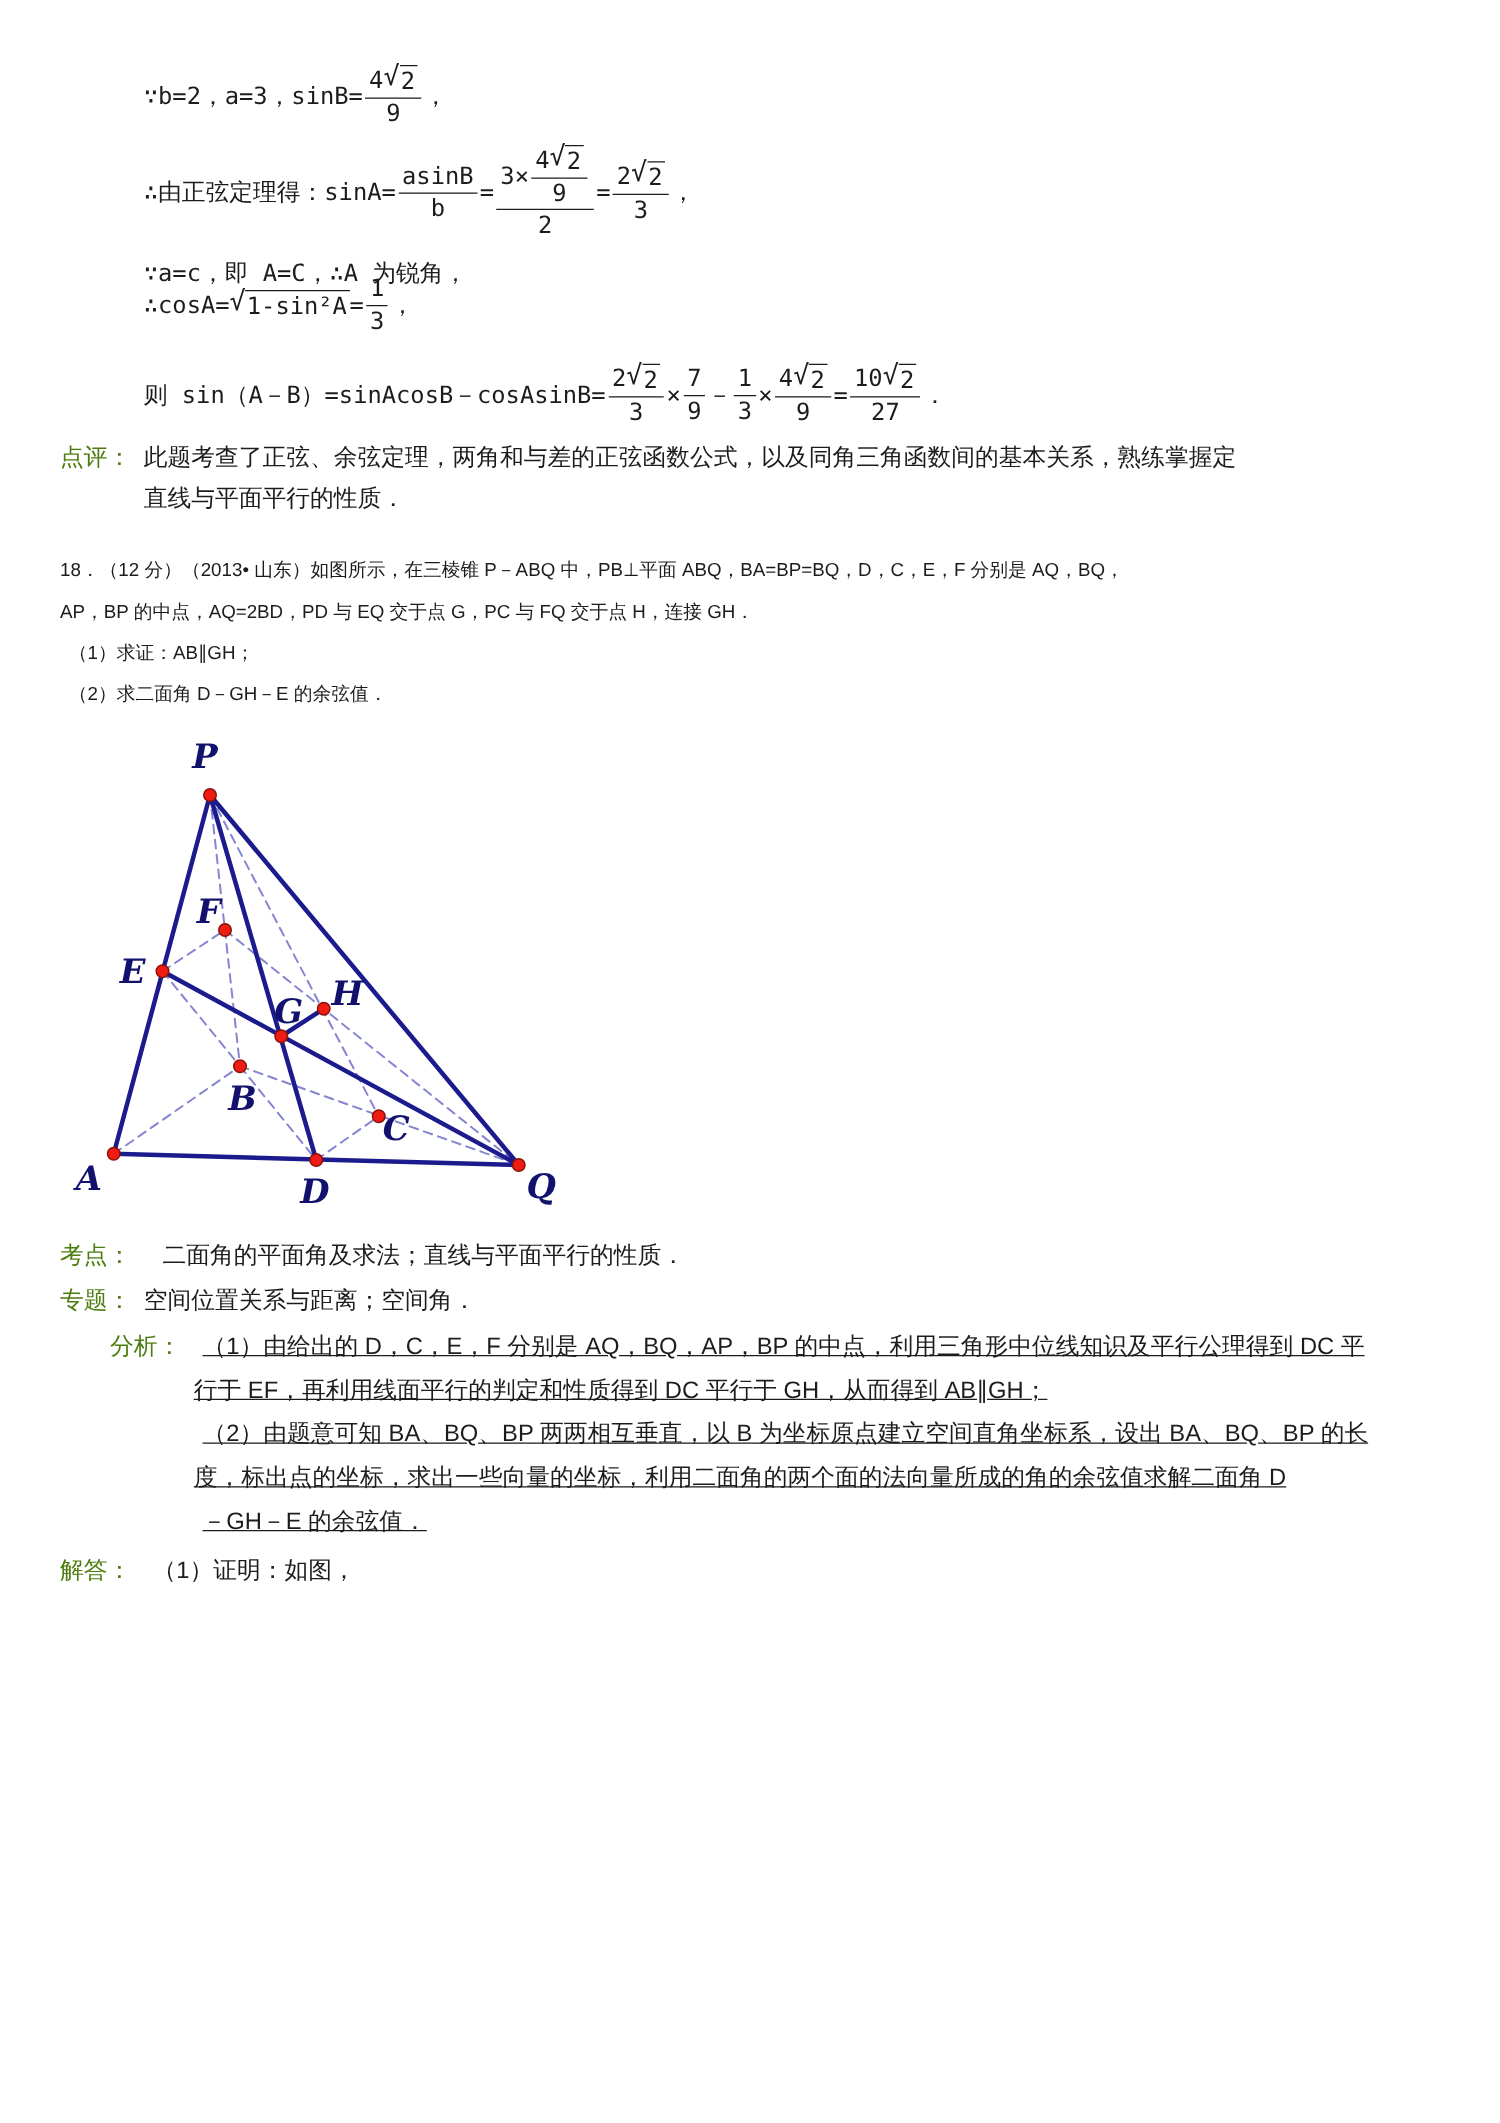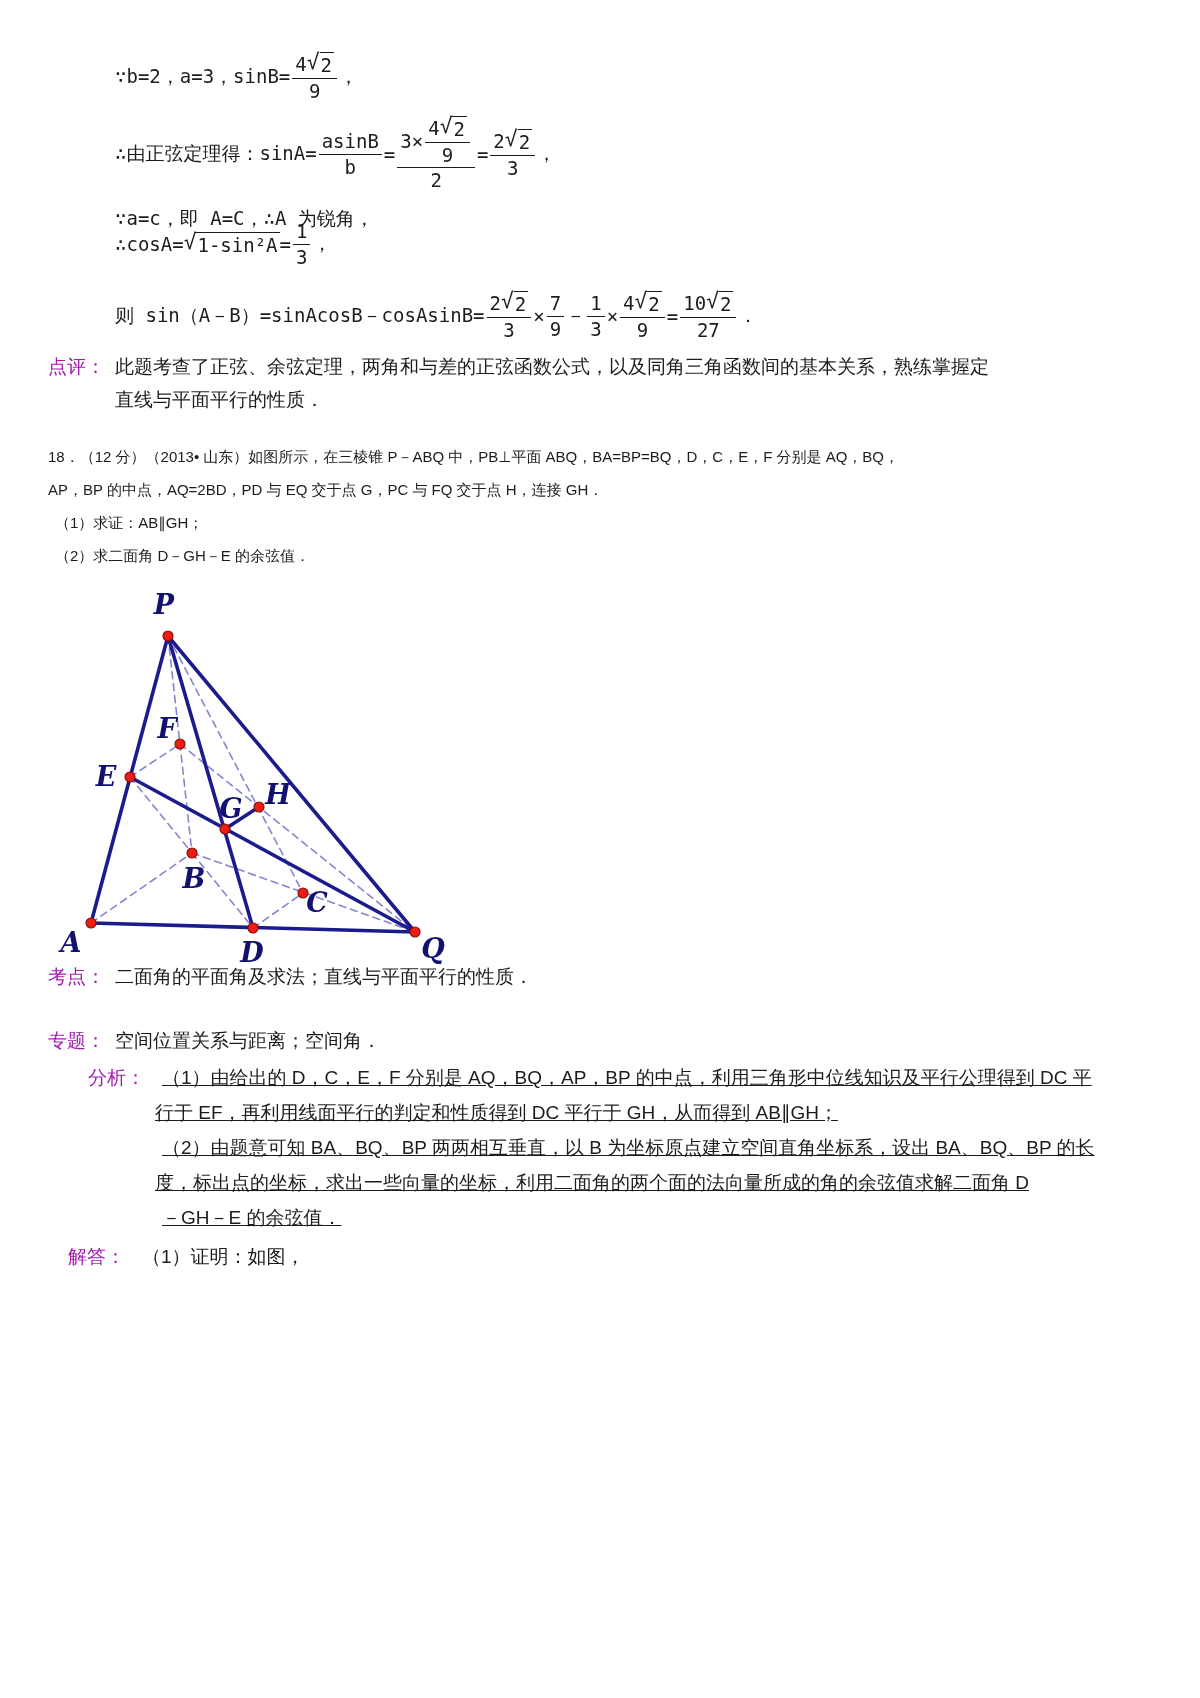--- a/index.html
+++ b/index.html
@@ -15,21 +15,21 @@
   .frac>.num{display:inline-flex;align-items:center;border-bottom:1.6px solid #1c1c1c;
              padding:0 3px 1px;}
   .frac>.den{padding-top:1px;display:inline-flex;align-items:center;}
   .sq{display:inline-flex;align-items:flex-start;white-space:nowrap;}
   .sqs{line-height:1;font-size:1.12em;transform:translateY(-1px);}
   .sqb{border-top:1.6px solid #1c1c1c;padding:1px 2px 0 1px;}
 
   
   .row{position:absolute;left:48px;width:1110px;display:flex;
        font-size:19px;line-height:33px;}
-  .row .lbl{color:#a21caf;width:67px;flex:none;}
+  .row .lbl{color:#4d7c0f;width:67px;flex:none;}
   .row .txt{flex:1;}
   .ind{padding-left:7px;}
 
   .problem{position:absolute;left:48px;top:440px;width:1110px;
            font-size:15px;line-height:33px;}
 
   
   .diagram{position:absolute;left:40px;top:560px;}
   .edge-solid{stroke:#1b1b8e;stroke-width:3.6;stroke-linecap:round;}
   .edge-dashed{stroke:#8585d2;stroke-width:1.6;stroke-dasharray:7 5;stroke-linecap:round;}
@@ -136,41 +136,41 @@
         <text x="191" y="258" class="plabel">G</text>
         <text x="238" y="244" class="plabel">H</text>
         <text x="154" y="328" class="plabel">B</text>
         <text x="277" y="352" class="plabel">C</text>
         <text x="31" y="392" class="plabel">A</text>
         <text x="212" y="402" class="plabel">D</text>
         <text x="393" y="398" class="plabel">Q</text>
       </svg>
   </div>
 
-  <div class="row" style="top:960px;">
+  <div class="row" style="top:988px;gap:15px;">
     <span class="lbl">考点：</span>
     <div class="txt">二面角的平面角及求法；直线与平面平行的性质．</div>
   </div>
 
   <div class="row" style="top:1024px;">
     <span class="lbl">专题：</span>
     <div class="txt">空间位置关系与距离；空间角．</div>
   </div>
 
   <div class="row" style="top:1060px;margin-left:40px;">
     <span class="lbl" style="line-height:35px;">分析：</span>
     <div class="txt sect-lines">
       <div class="ind">（1）由给出的 D，C，E，F 分别是 AQ，BQ，AP，BP 的中点，利用三角形中位线知识及平行公理得到 DC 平</div>
       <div>行于 EF，再利用线面平行的判定和性质得到 DC 平行于 GH，从而得到 AB∥GH；</div>
       <div class="ind">（2）由题意可知 BA、BQ、BP 两两相互垂直，以 B 为坐标原点建立空间直角坐标系，设出 BA、BQ、BP 的长</div>
       <div>度，标出点的坐标，求出一些向量的坐标，利用二面角的两个面的法向量所成的角的余弦值求解二面角 D</div>
       <div class="ind">－GH－E 的余弦值．</div>
     </div>
   </div>
 
-  <div class="row" style="top:1240px;margin-left:20px;">
+  <div class="row" style="top:1240px;">
     <span class="lbl">解答：</span>
     <div class="txt ind">（1）证明：如图，</div>
   </div>
 
   <div class="pageno">14</div>
 
 </div>
 
 </body></html>

